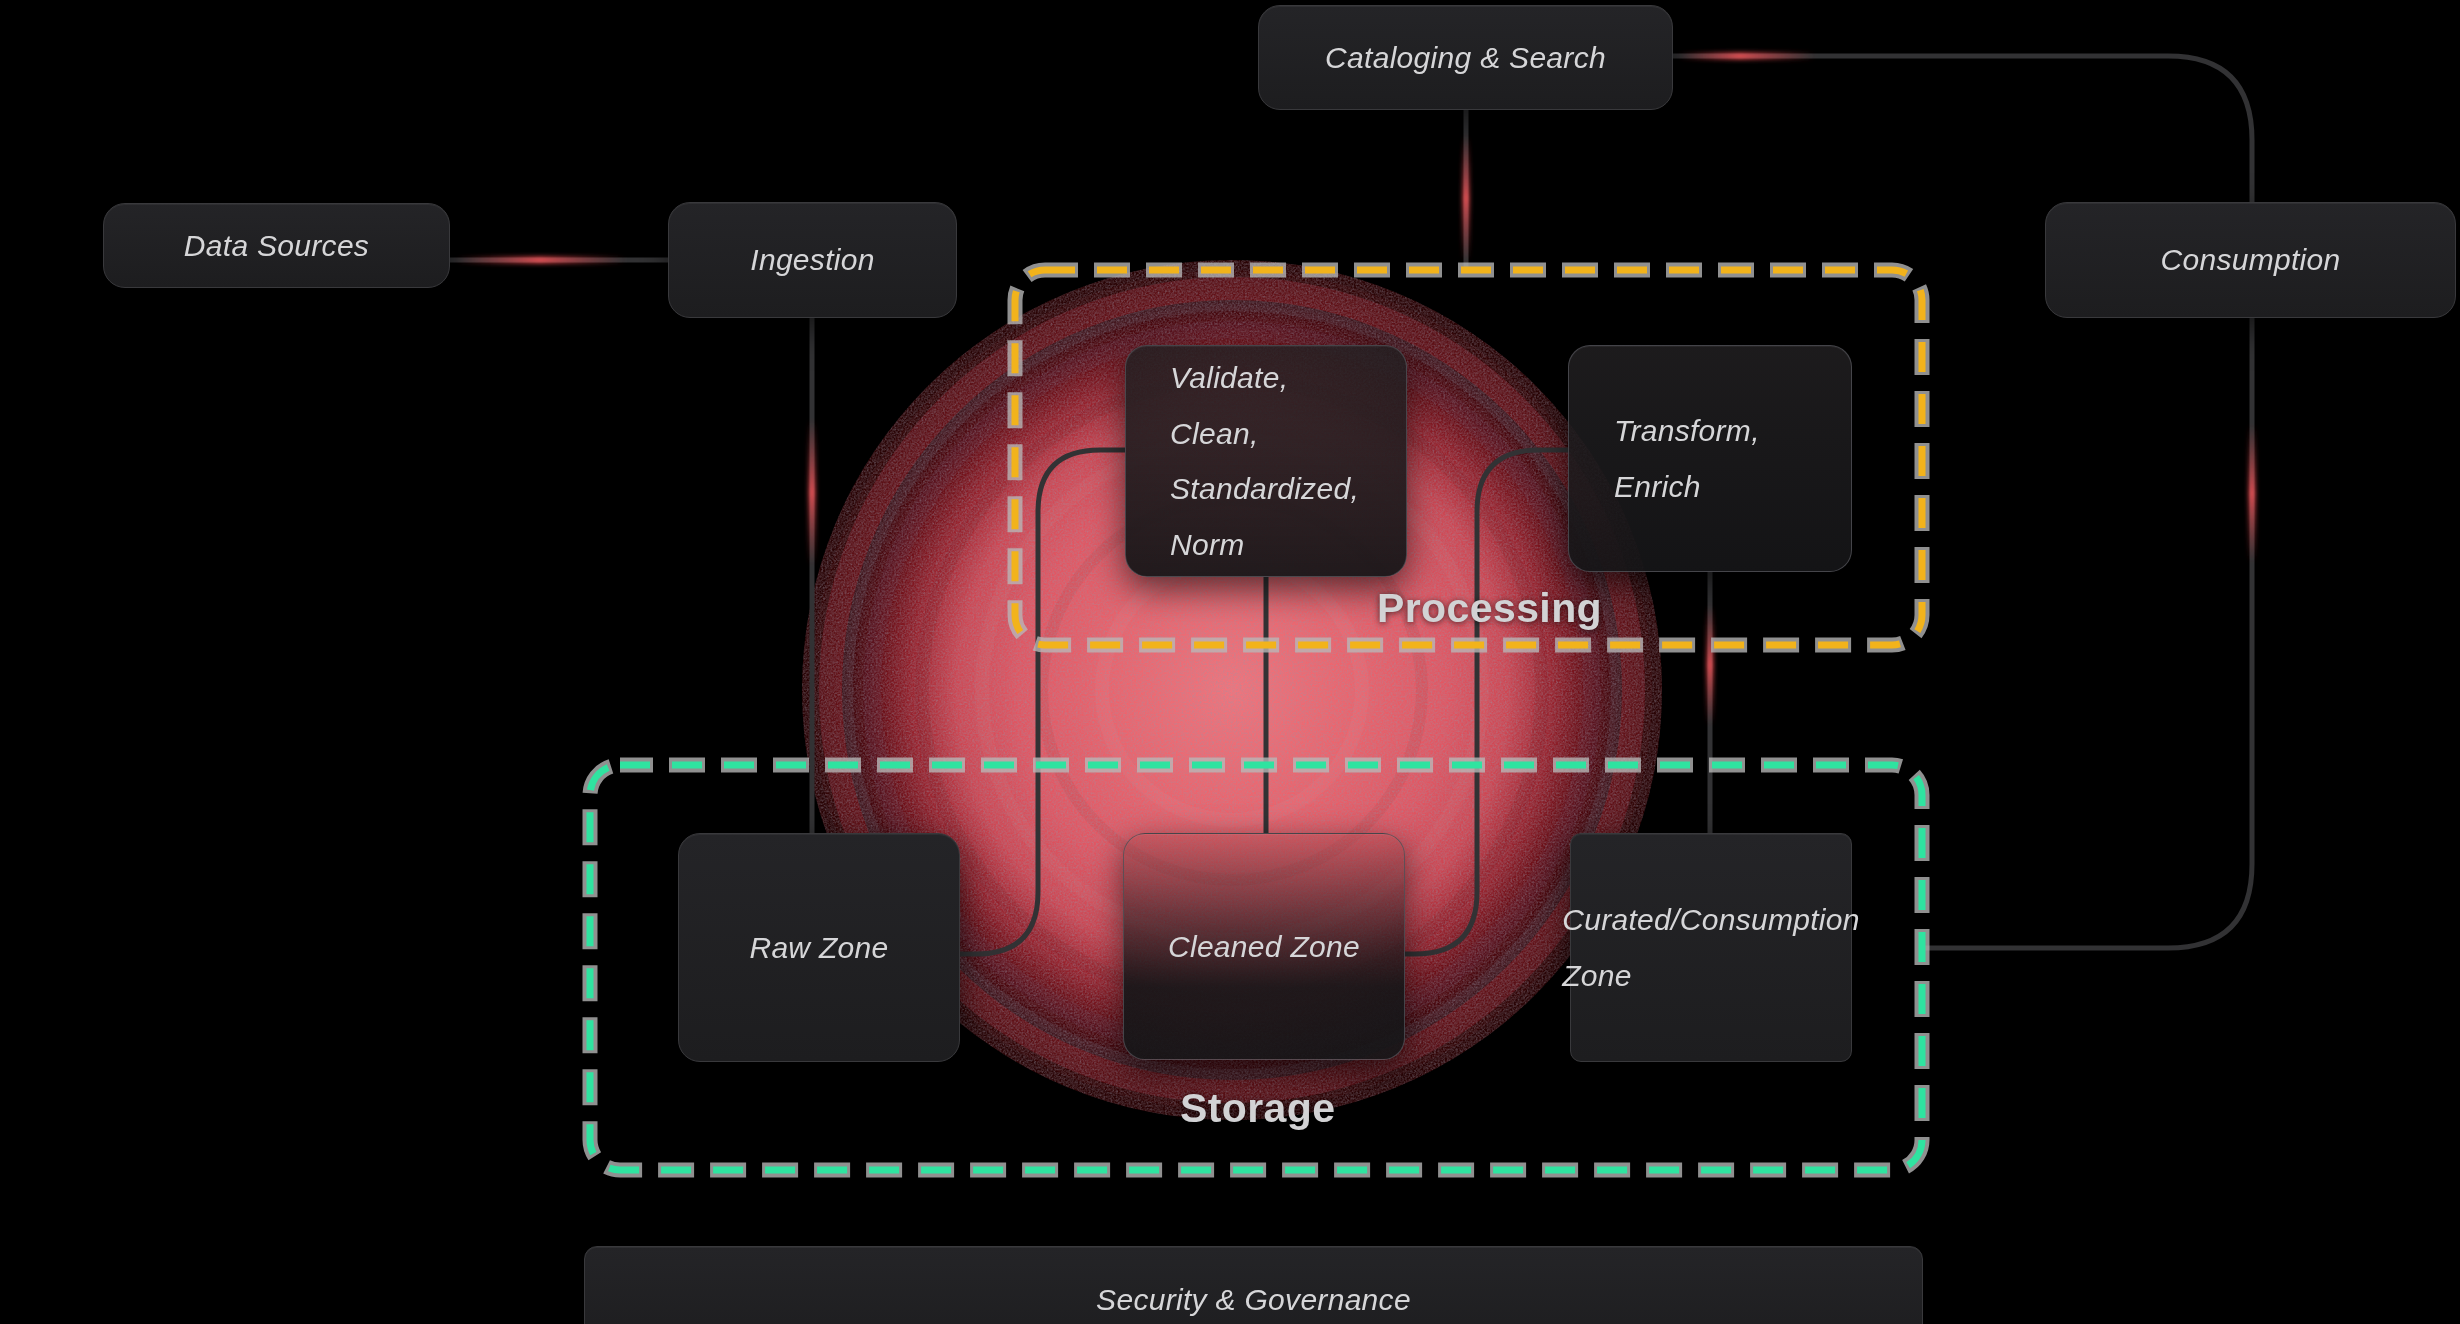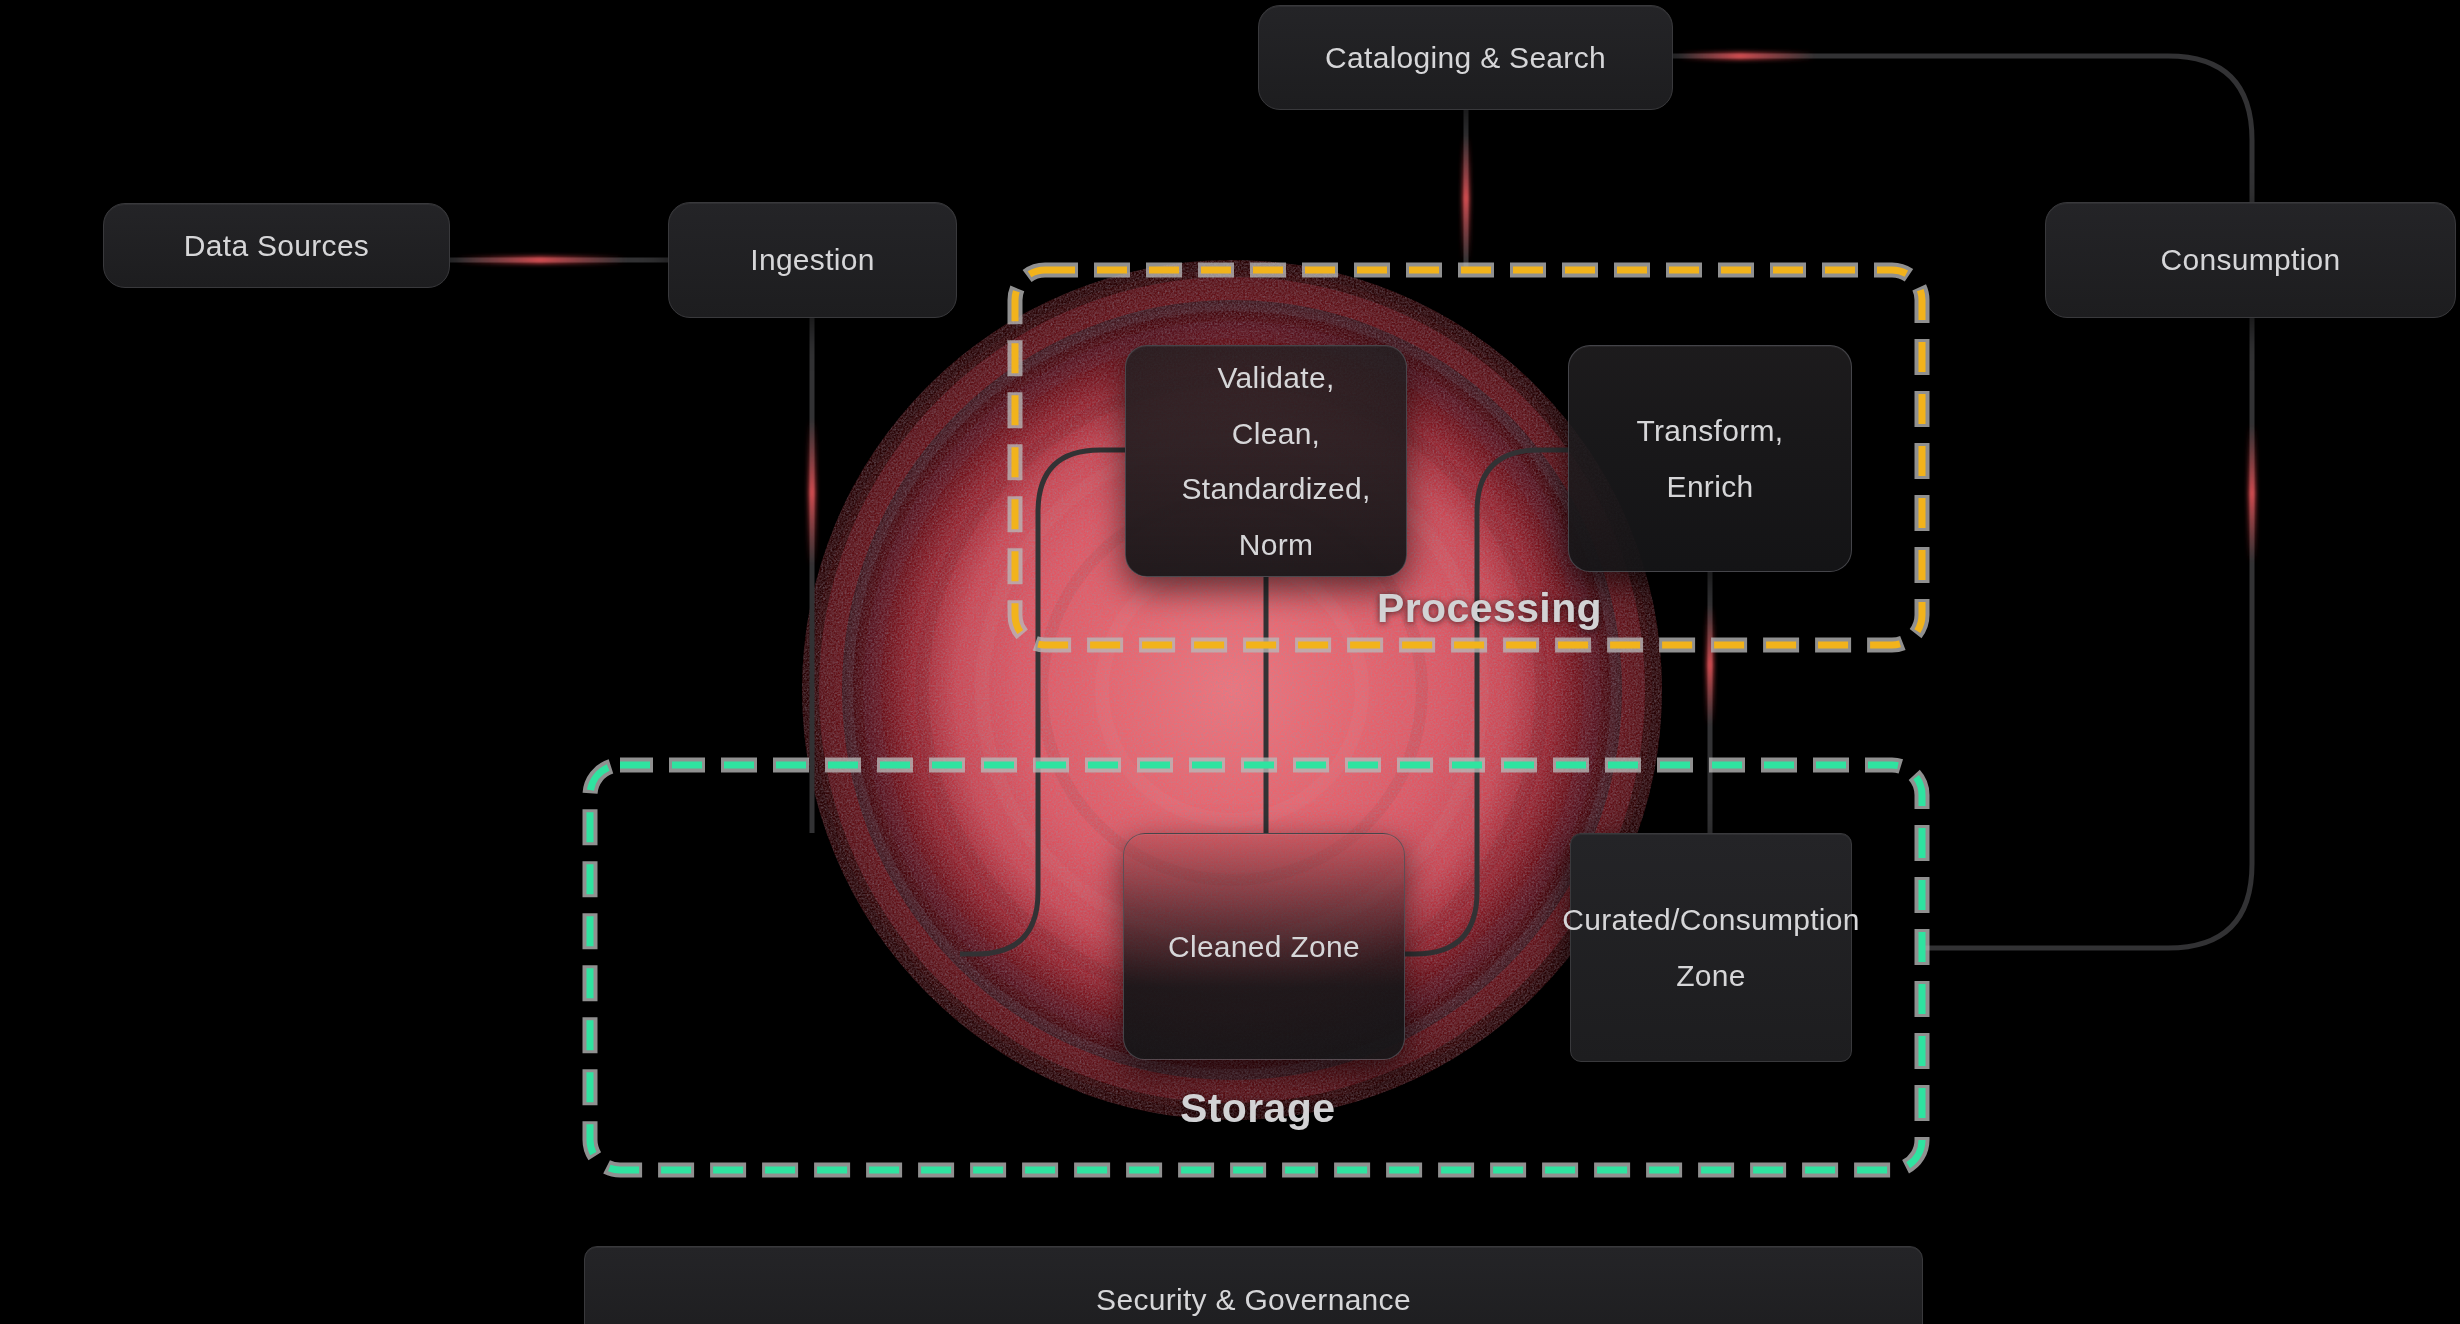--- a/index.html
+++ b/index.html
@@ -5,26 +5,26 @@
   html,body{margin:0;padding:0;background:#000;}
   body{
     width:2460px;height:1324px;position:relative;overflow:hidden;
     font-family:"Liberation Sans",sans-serif;
   }
   .stage{position:absolute;inset:0;width:2460px;height:1324px;}
   svg.layer{position:absolute;left:0;top:0;}
   
   .node{
     position:absolute;display:flex;align-items:center;justify-content:center;
-    text-align:center;color:#d6d6d8;font-size:30px;line-height:1.85;
+    text-align:left;color:#d6d6d8;font-size:30px;line-height:1.85;
     letter-spacing:.3px;border-radius:22px;
     background:linear-gradient(180deg,#242427 0%,#1d1d1f 100%);
     border:1.5px solid #39393c;
     box-shadow:0 12px 34px rgba(0,0,0,.6), inset 0 1px 0 rgba(255,255,255,.05);
-    padding:0 24px;box-sizing:border-box;
+    padding:0 24px;box-sizing:border-box;font-style:italic;
   }
   .node.glass{
     background:linear-gradient(180deg,rgba(34,32,34,.84) 0%,rgba(21,21,23,.94) 100%);
     border-color:rgba(80,80,86,.8);
   }
   .node.cleaned{
     background:linear-gradient(180deg,rgba(170,70,76,.42) 0%,rgba(30,26,28,.55) 34%,rgba(22,22,24,.93) 68%);
   }
   #n-data-sources {left:103px; top:203px; width:347px;height:85px;}
   #n-ingestion    {left:668px; top:202px; width:289px;height:116px;}
@@ -167,20 +167,23 @@
   </div>
 
   <div class="node glass" id="n-validate">
     <span>Validate, Clean, Standardized, Norm</span>
   </div>
 
   <div class="node glass" id="n-transform">
     <span>Transform, Enrich</span>
   </div>
 
+  <div class="node" id="n-raw">
+    <span>Raw Zone</span>
+  </div>
 
   <div class="node glass cleaned" id="n-cleaned">
     <span>Cleaned Zone</span>
   </div>
 
   <div class="node" id="n-curated">
     <span>Curated/Consumption Zone</span>
   </div>
 
   <div class="node" id="n-security">

